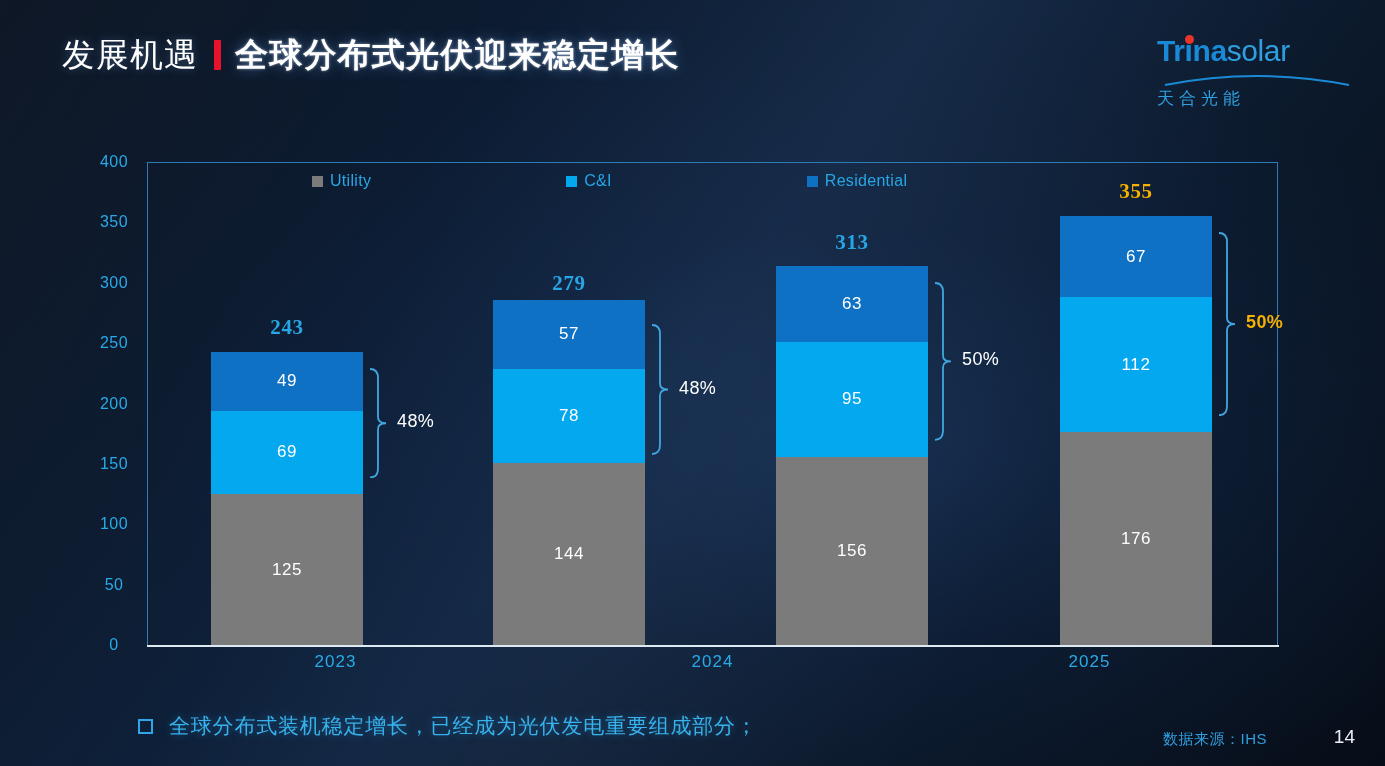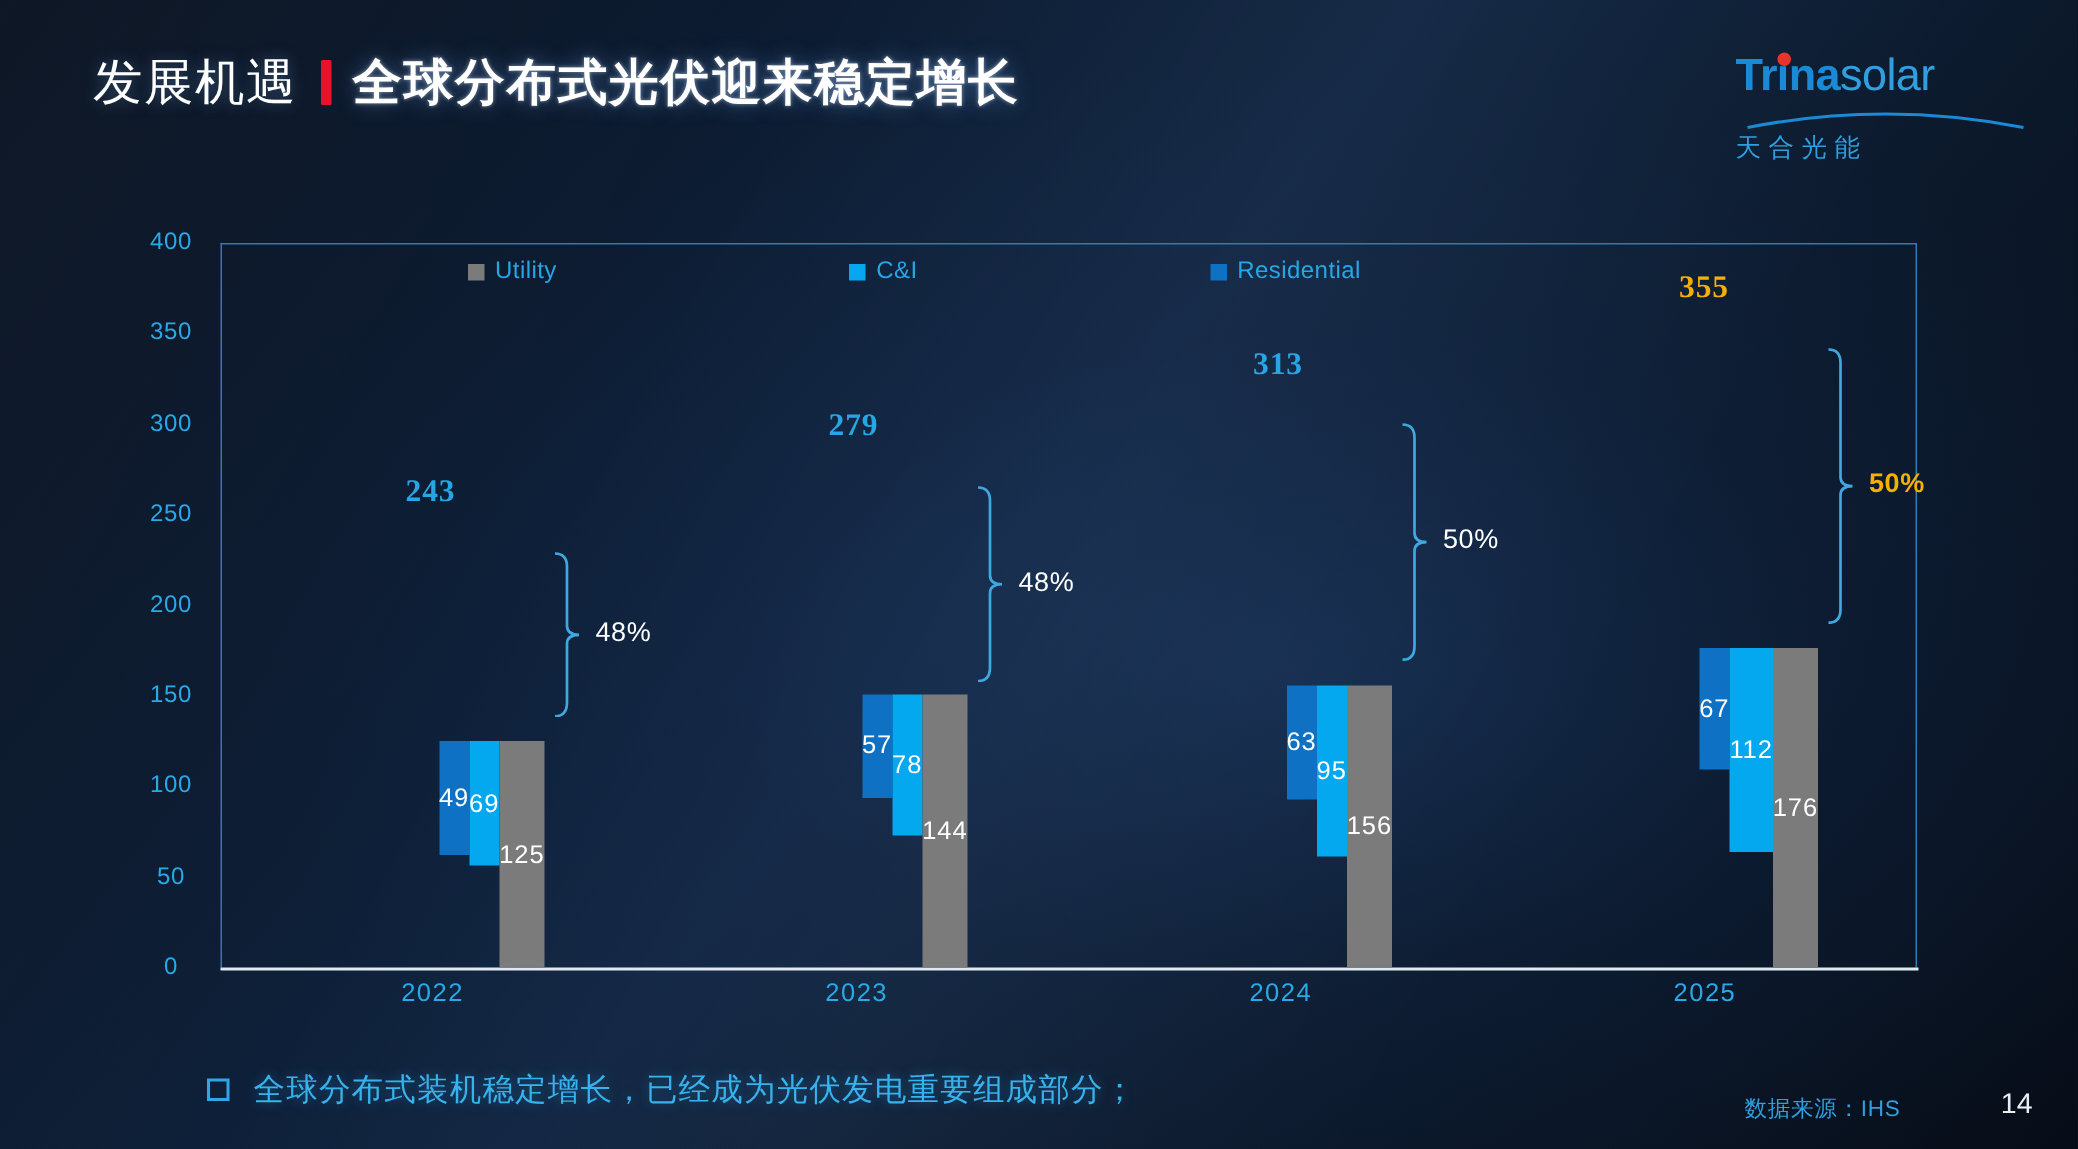--- a/index.html
+++ b/index.html
@@ -99,21 +99,21 @@
     position: absolute; left: 280px; top: 172px;
     display: flex; gap: 163px; z-index: 7;
   }
   .legend-item { display: flex; align-items: center; gap: 7px; margin-left: 32px; }
   .legend-swatch { width: 11px; height: 11px; display: inline-block; }
   .legend-label { font-size: 16px; color: #27a6e6; letter-spacing: 0.3px; }
 
   .bars { position: absolute; left: 147px; top: 162px; width: 1131px; height: 483px; }
   .bar-group {
     position: absolute; bottom: 0; width: 152px;
-    display: flex; flex-direction: row; justify-content: flex-end; margin-top: 20px;
+    display: flex; flex-direction: column; justify-content: flex-end; margin-top: 20px;
   }
   .seg {
     position: relative; display: flex; align-items: center; justify-content: center;
   }
   .seg-label {
     font-size: 17px; color: #ffffff; letter-spacing: 0.6px;
   }
   .bar-total {
     position: absolute; width: 152px; text-align: center;
     font-size: 21px; font-weight: 700; letter-spacing: 0.6px; font-family: Liberation Serif, serif;
@@ -197,21 +197,21 @@
           <span class="legend-label">C&amp;I</span>
         </div>
         <div class="legend-item">
           <span class="legend-swatch" style="background: rgb(15, 113, 196);"></span>
           <span class="legend-label">Residential</span>
         </div>
       </div>
 
     <div class="bars" id="bars">
         <div class="bar-group" style="left: 64px;">
-          <div class="seg" style="height: 76px; background: rgb(15, 113, 196);">
+          <div class="seg" style="height: 59px; background: rgb(15, 113, 196);">
             <span class="seg-label">49</span>
           </div>
           <div class="seg" style="height: 83.3175px; background: rgb(4, 168, 239);">
             <span class="seg-label">69</span>
           </div>
           <div class="seg" style="height: 150.938px; background: rgb(123, 123, 123);">
             <span class="seg-label">125</span>
           </div>
         </div>
         <div class="bar-total" style="left: 64px; color: rgb(39, 166, 230); top: 152.577px;">243</div>
@@ -271,21 +271,20 @@
         <div class="bar-total" style="left: 913px; color: rgb(245, 176, 0); top: 17.3375px;">355</div>
         <div class="bracket" style="left: 1071px; top: 70.3375px;">
           <svg width="26" height="184.1425" viewBox="0 0 26 184.1425">
             <path d="M1 1 Q9 1 9 10 L9 86.07125 Q9 92.07125 17 92.07125 Q9 92.07125 9 98.07125 L9 174.1425 Q9 183.1425 1 183.1425" fill="none" stroke="#3fa8e0" stroke-width="1.8"></path>
           </svg>
         </div>
         <div class="bracket-label" style="left: 1099px; top: 150.409px; color: rgb(245, 176, 0); font-weight: 700;">50%</div>
       </div>
 
     <div class="xlabels" id="xlabels">
-        <div class="xlabel">2022</div>
         <div class="xlabel">2023</div>
         <div class="xlabel">2024</div>
         <div class="xlabel">2025</div>
       </div>
   </div>
 
   <div class="footer-bullet">
     <span class="bullet-sq"></span>
     <span class="footer-text">全球分布式装机稳定增长，已经成为光伏发电重要组成部分；</span>
   </div>

